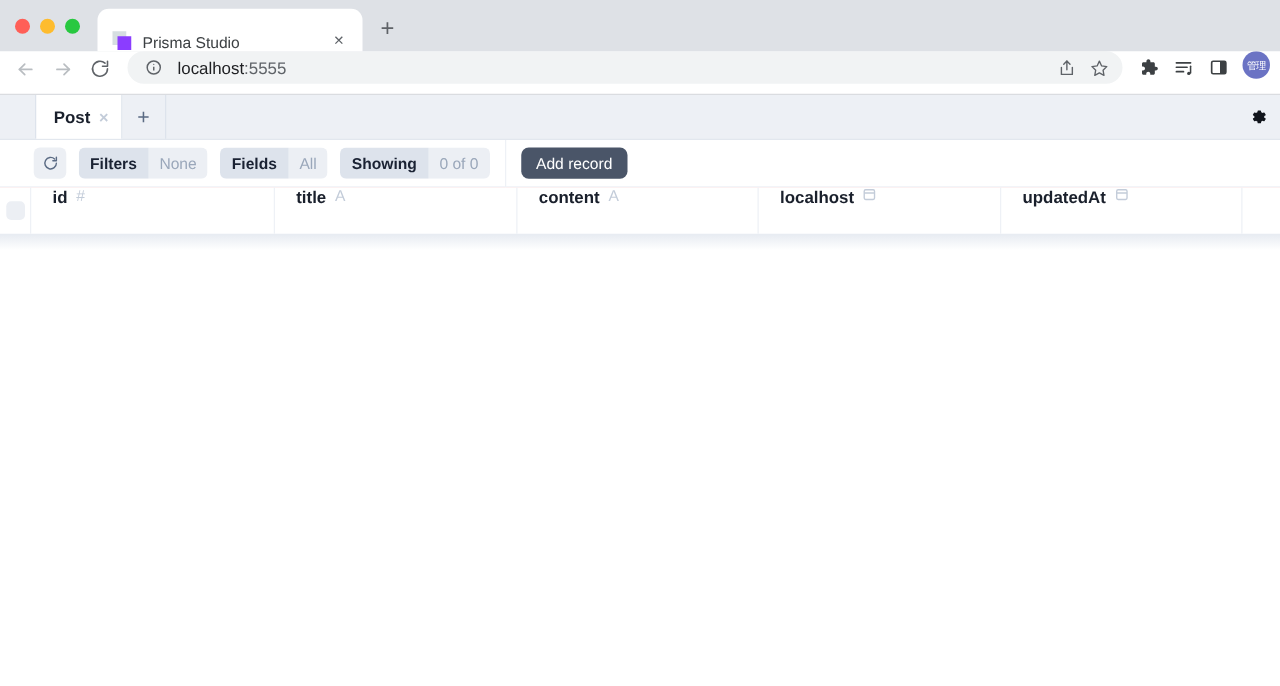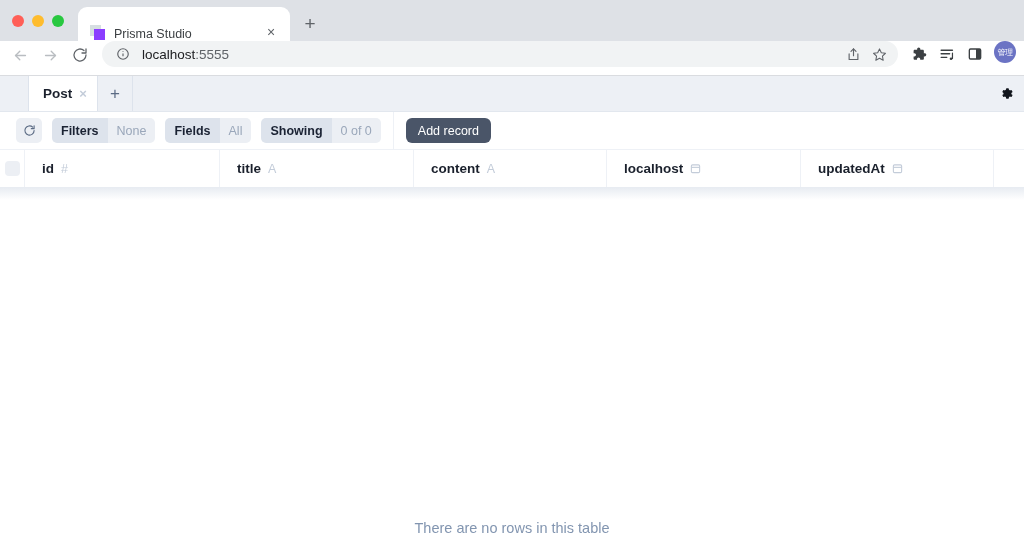--- a/index.html
+++ b/index.html
@@ -152,21 +152,21 @@
     margin-left: auto;
     width: 36px;
     display: flex; align-items: center; justify-content: center;
     color: #11151c;
   }
 
   .studio-toolbar {
     height: 38px; flex: 0 0 38px;
     background: #ffffff;
     display: flex; align-items: center;
-    gap: 10px; padding: 0 16px;
+    gap: 10px; padding: 0 27px;
     border-bottom: 1px solid #eef1f6;
   }
   .refresh-btn {
     width: 26px; height: 25px;
     background: #eceff4;
     border-radius: 5px;
     display: flex; align-items: center; justify-content: center;
     color: #5b6b84;
   }
   .seg {
@@ -209,21 +209,21 @@
     width: 25px; flex: 0 0 25px;
     display: flex; align-items: center; justify-content: center;
     border-right: 1px solid #eef1f6;
   }
   .checkbox {
     width: 15px; height: 15px;
     border-radius: 4px;
     background: #eceff4;
   }
   .th {
-    display: flex; align-items: center;
+    display: flex; align-items: flex-start;
     gap: 7px;
     padding: 0 0 0 17px;
     border-right: 1px solid #eef1f6;
     font-size: 13.5px;
   }
   .th-name { font-weight: bold; color: #1a202c; }
   .th-type { color: #c3ccd9; font-size: 12.5px; display: flex; align-items: center; }
   .th-last { flex: 1; border-right: none; }
 
   .table-body {
@@ -420,17 +420,16 @@
               <line x1="3" y1="9.5" x2="21" y2="9.5"></line>
             </svg>
         </span>
       </div>
 
       <div class="th th-last"></div>
     </div>
 
     <div class="table-body">
       <div class="head-shadow"></div>
-      <div class="empty-msg">There are no rows in this table</div>
     </div>
 
   </div>
 </div>
 
 </body></html>

